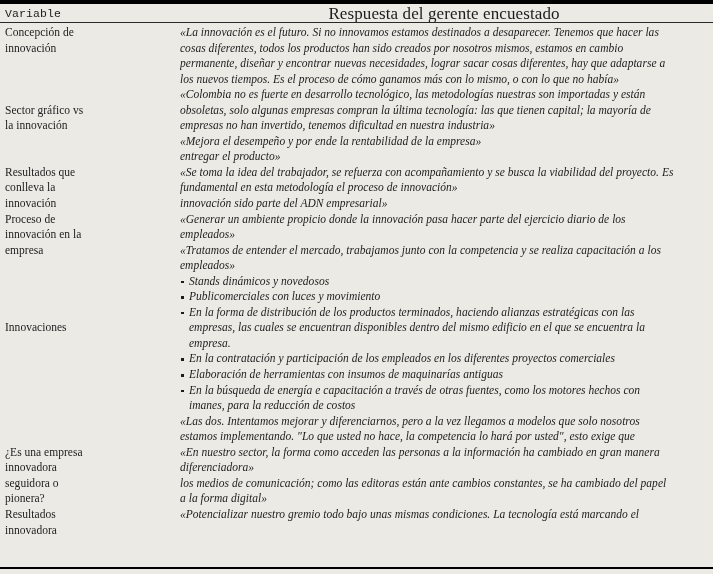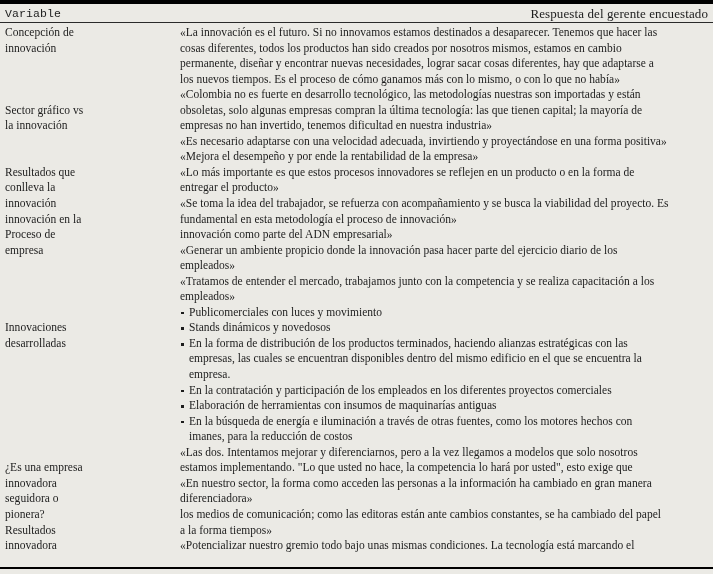--- a/index.html
+++ b/index.html
@@ -47,22 +47,22 @@
     font-size: 11.5px;
     line-height: 14px;
     letter-spacing: 0.1px;
     font-family: Liberation Mono, monospace;
   }
   .th-respuesta {
     position: absolute;
     left: 180px;
     top: 3px;
     width: 528px;
-    text-align: right;
-    font-size: 13px;
+    text-align: center;
+    font-size: 17px;
     line-height: 14px;
     letter-spacing: 0.1px;
   }
 
   
   .rule-head {
     position: absolute;
     top: 22px;
     left: 0;
     width: 713px;
@@ -104,20 +104,21 @@
   .line {
     height: 15.55px;
     font-size: 11.5px;
     line-height: 15.55px;
     white-space: pre;
     letter-spacing: 0.02px;
   }
   .col-right .line {
     white-space: normal;
     overflow: hidden;
+    font-style: italic;
   }
 
   .line.blank {
     color: transparent;
   }
 
   
   .bullet-line {
     position: relative;
     padding-left: 9px;
@@ -152,29 +153,28 @@
         <div class="line blank">&nbsp;</div>
         <div class="line blank">&nbsp;</div>
         <div class="line blank">&nbsp;</div>
         <div class="line">Sector gráfico vs</div>
         <div class="line">la innovación</div>
         <div class="line blank">&nbsp;</div>
         <div class="line blank">&nbsp;</div>
         <div class="line">Resultados que</div>
         <div class="line">conlleva la</div>
         <div class="line">innovación</div>
+        <div class="line">Proceso de</div>
         <div class="line">innovación en la</div>
-        <div class="line">Proceso de</div>
         <div class="line">empresa</div>
         <div class="line blank">&nbsp;</div>
         <div class="line blank">&nbsp;</div>
         <div class="line blank">&nbsp;</div>
         <div class="line blank">&nbsp;</div>
         <div class="line">Innovaciones</div>
-        <div class="line">desarrolladas</div>
         <div class="line blank">&nbsp;</div>
         <div class="line blank">&nbsp;</div>
         <div class="line blank">&nbsp;</div>
         <div class="line blank">&nbsp;</div>
         <div class="line blank">&nbsp;</div>
         <div class="line blank">&nbsp;</div>
         <div class="line blank">&nbsp;</div>
         <div class="line">¿Es una empresa</div>
         <div class="line">innovadora</div>
         <div class="line">seguidora o</div>
@@ -185,44 +185,42 @@
         <div class="line blank">&nbsp;</div>
       </div>
     <div class="col-right" id="col-right">
         <div class="line">«La innovación es el futuro. Si no innovamos estamos destinados a desaparecer. Tenemos que hacer las</div>
         <div class="line">cosas diferentes, todos los productos han sido creados por nosotros mismos, estamos en cambio</div>
         <div class="line">permanente, diseñar y encontrar nuevas necesidades, lograr sacar cosas diferentes, hay que adaptarse a</div>
         <div class="line">los nuevos tiempos. Es el proceso de cómo ganamos más con lo mismo, o con lo que no había»</div>
         <div class="line">«Colombia no es fuerte en desarrollo tecnológico, las metodologías nuestras son importadas y están</div>
         <div class="line">obsoletas, solo algunas empresas compran la última tecnología: las que tienen capital; la mayoría de</div>
         <div class="line">empresas no han invertido, tenemos dificultad en nuestra industria»</div>
-        <div class="line">«Es necesario adaptarse con una velocidad adecuada, invirtiendo y proyectándose en una forma positiva»</div>
         <div class="line">«Mejora el desempeño y por ende la rentabilidad de la empresa»</div>
-        <div class="line">«Lo más importante es que estos procesos innovadores se reflejen en un producto o en la forma de</div>
         <div class="line">entregar el producto»</div>
         <div class="line">«Se toma la idea del trabajador, se refuerza con acompañamiento y se busca la viabilidad del proyecto. Es</div>
         <div class="line">fundamental en esta metodología el proceso de innovación»</div>
-        <div class="line">innovación como parte del ADN empresarial»</div>
+        <div class="line">innovación sido parte del ADN empresarial»</div>
         <div class="line">«Generar un ambiente propicio donde la innovación pasa hacer parte del ejercicio diario de los</div>
         <div class="line">empleados»</div>
         <div class="line">«Tratamos de entender el mercado, trabajamos junto con la competencia y se realiza capacitación a los</div>
         <div class="line">empleados»</div>
+        <div class="line bullet-line"><span class="bullet-dot"></span><span>Stands dinámicos y novedosos</span></div>
         <div class="line bullet-line"><span class="bullet-dot"></span><span>Publicomerciales con luces y movimiento</span></div>
-        <div class="line bullet-line"><span class="bullet-dot"></span><span>Stands dinámicos y novedosos</span></div>
         <div class="line bullet-line"><span class="bullet-dot"></span><span>En la forma de distribución de los productos terminados, haciendo alianzas estratégicas con las</span></div>
         <div class="line bullet-line">empresas, las cuales se encuentran disponibles dentro del mismo edificio en el que se encuentra la</div>
         <div class="line bullet-line">empresa.</div>
         <div class="line bullet-line"><span class="bullet-dot"></span><span>En la contratación y participación de los empleados en los diferentes proyectos comerciales</span></div>
         <div class="line bullet-line"><span class="bullet-dot"></span><span>Elaboración de herramientas con insumos de maquinarías antiguas</span></div>
-        <div class="line bullet-line"><span class="bullet-dot"></span><span>En la búsqueda de energía e iluminación a través de otras fuentes, como los motores hechos con</span></div>
+        <div class="line bullet-line"><span class="bullet-dot"></span><span>En la búsqueda de energía e capacitación a través de otras fuentes, como los motores hechos con</span></div>
         <div class="line bullet-line">imanes, para la reducción de costos</div>
         <div class="line">«Las dos. Intentamos mejorar y diferenciarnos, pero a la vez llegamos a modelos que solo nosotros</div>
         <div class="line">estamos implementando. "Lo que usted no hace, la competencia lo hará por usted", esto exige que</div>
         <div class="line">«En nuestro sector, la forma como acceden las personas a la información ha cambiado en gran manera</div>
         <div class="line">diferenciadora»</div>
         <div class="line">los medios de comunicación; como las editoras están ante cambios constantes, se ha cambiado del papel</div>
-        <div class="line">a la forma tiempos»</div>
+        <div class="line">a la forma digital»</div>
         <div class="line">«Potencializar nuestro gremio todo bajo unas mismas condiciones. La tecnología está marcando el</div>
       </div>
   </div>
 
   <div class="rule-bottom"></div>
 </div>
 
 </body></html>

